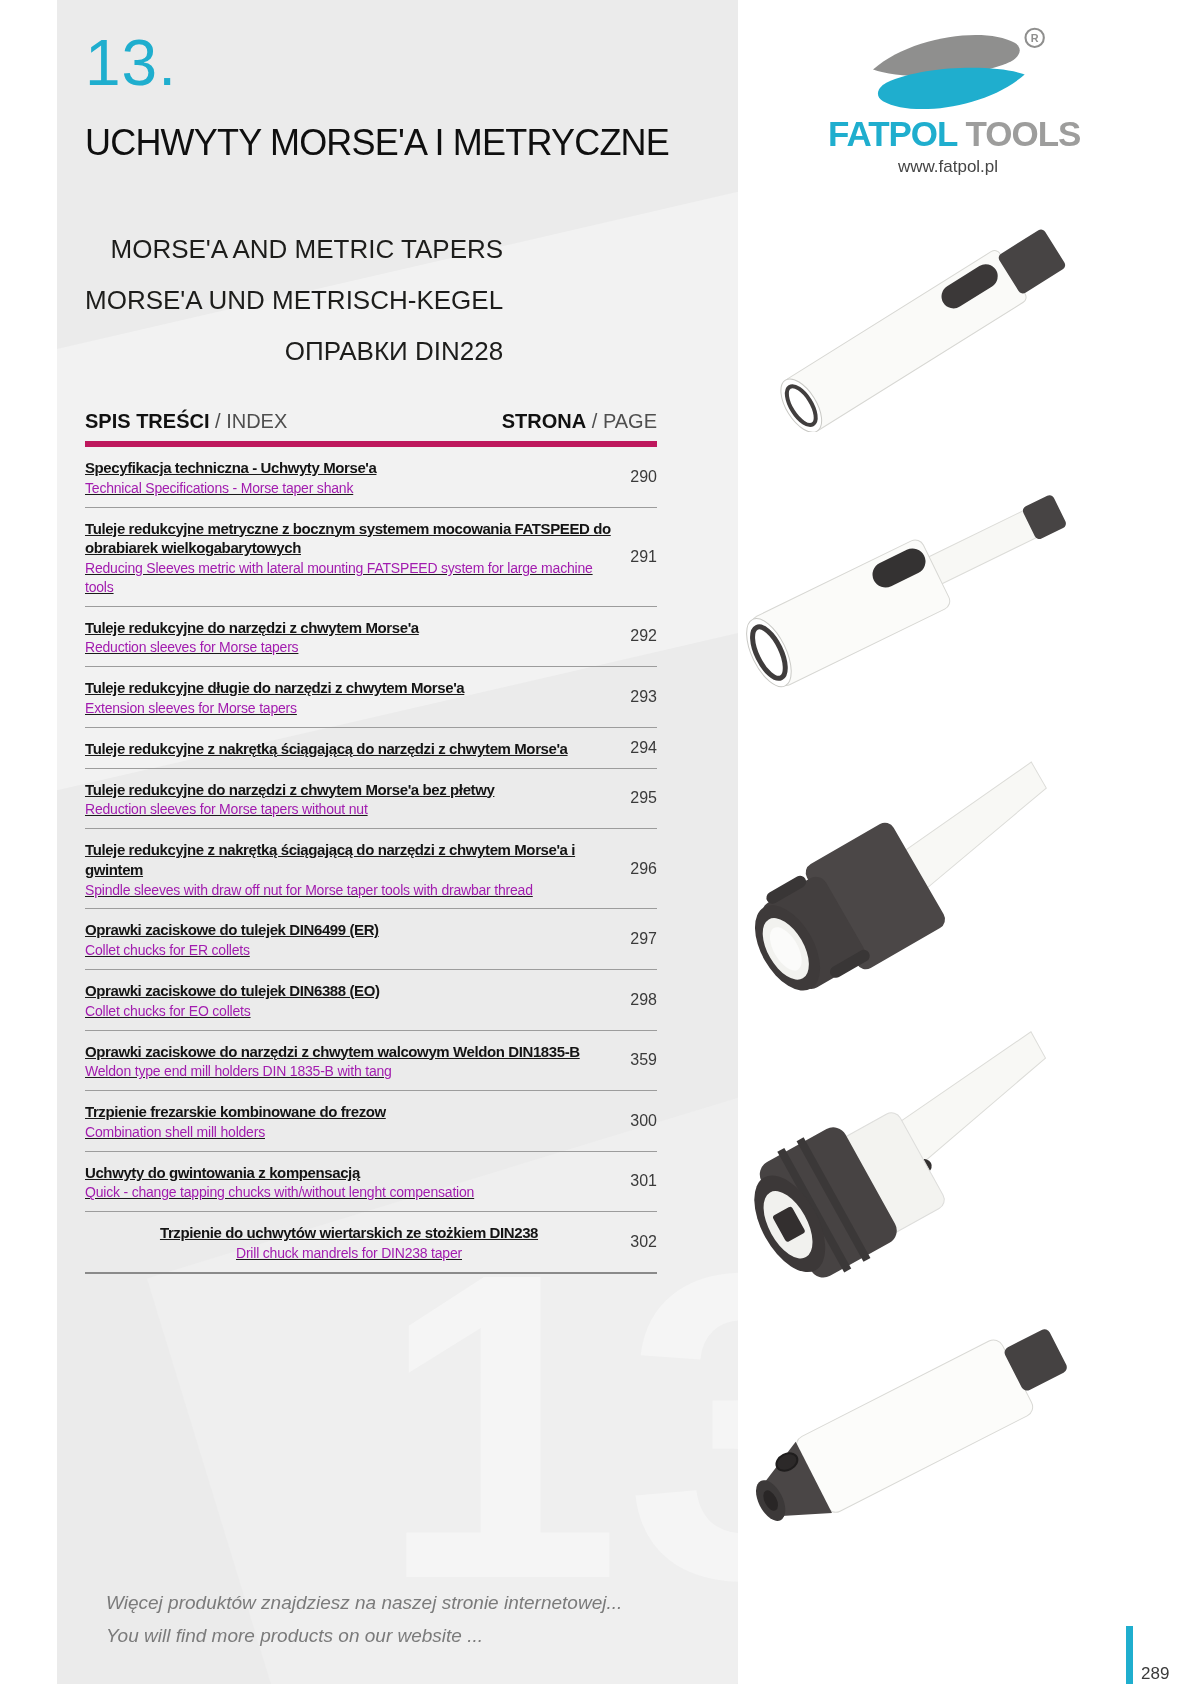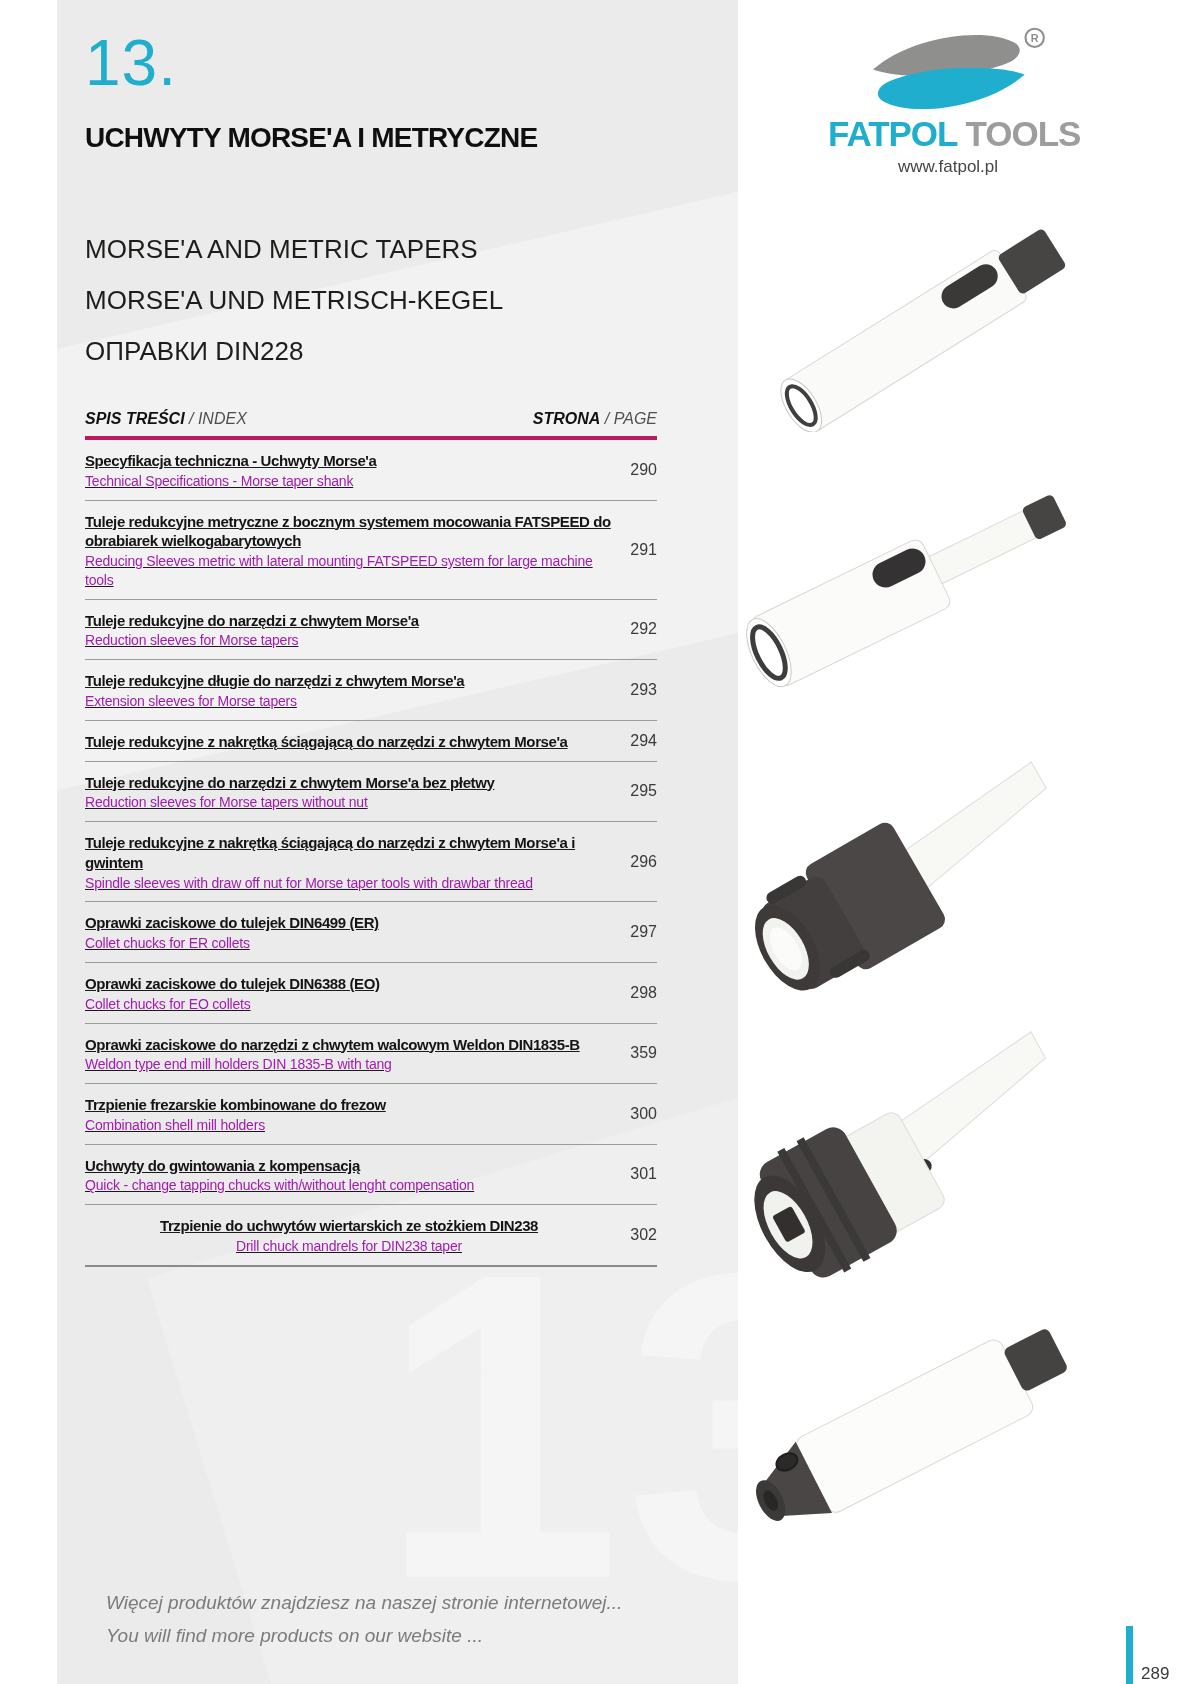--- a/index.html
+++ b/index.html
@@ -12,25 +12,25 @@
   .panel{position:absolute;left:57px;top:0;width:681px;height:1684px;background:#ebebeb;overflow:hidden;}
   .swoosh-a{position:absolute;left:-140px;top:260px;width:1100px;height:430px;background:#f2f2f2;transform:rotate(-13deg);}
   .swoosh-b{position:absolute;left:150px;top:1120px;width:1000px;height:560px;background:#efefef;transform:rotate(-17deg);}
   .watermark{
     position:absolute;left:322px;top:1208px;font-size:436px;line-height:1;
     font-weight:700;color:#f5f5f5;letter-spacing:4px;user-select:none;
   }
   .panel-content{position:absolute;left:0;top:0;width:100%;height:100%;}
   
   .chapter-number{position:absolute;left:28px;top:26px;font-size:64px;font-weight:500;color:var(--accent,#1FAECE);letter-spacing:1px;}
-  .page-title{position:absolute;left:28px;top:122px;font-size:28px;font-weight:700;color:#0f0f0f;letter-spacing:-0.8px;white-space:nowrap;}
-  .subtitles{position:absolute;left:28px;top:224px;font-size:26px;line-height:51px;font-weight:400;color:#1d1d1b;}
+  .page-title{position:absolute;left:28px;top:122px;font-size:36px;font-weight:400;color:#0f0f0f;letter-spacing:-0.8px;white-space:nowrap;}
+  .subtitles{position:absolute;left:28px;top:224px;font-size:26px;line-height:51px;font-weight:400;color:#1d1d1b;text-align:right;}
   
   .toc{position:absolute;left:28px;top:410px;width:572px;}
-  .toc-head{display:flex;justify-content:space-between;align-items:flex-end;font-size:16px;padding-bottom:8px;border-bottom:4px solid #be185d;font-style:italic;}
+  .toc-head{display:flex;justify-content:space-between;align-items:flex-end;font-size:20px;padding-bottom:8px;border-bottom:6px solid #be185d;}
   .toc-head .bold{font-weight:800;color:#111;}
   .toc-head .light{font-weight:400;color:#4f4f4f;}
   .toc-row{position:relative;padding:11px 0 9px;border-bottom:1px solid #9c9c9c;text-decoration:underline;}
   .toc-row.last{border-bottom:2px solid #8a8a8a;text-align:center;}
   .row-title{font-weight:700;font-size:15px;line-height:1.32;letter-spacing:-0.4px;color:#141414;padding-right:44px;}
   .row-sub{font-weight:400;font-size:14px;line-height:1.34;letter-spacing:-0.2px;color:#a21caf;padding-right:44px;margin-top:1px;}
   .row-page{position:absolute;right:0;top:50%;transform:translateY(-50%);font-size:16px;color:#3a3a3a;}
   
   .quote{position:absolute;left:28px;top:1586px;display:flex;align-items:flex-start;}
   .quote-bar{width:5px;background:var(--accent,#1FAECE);margin-right:16px;}

